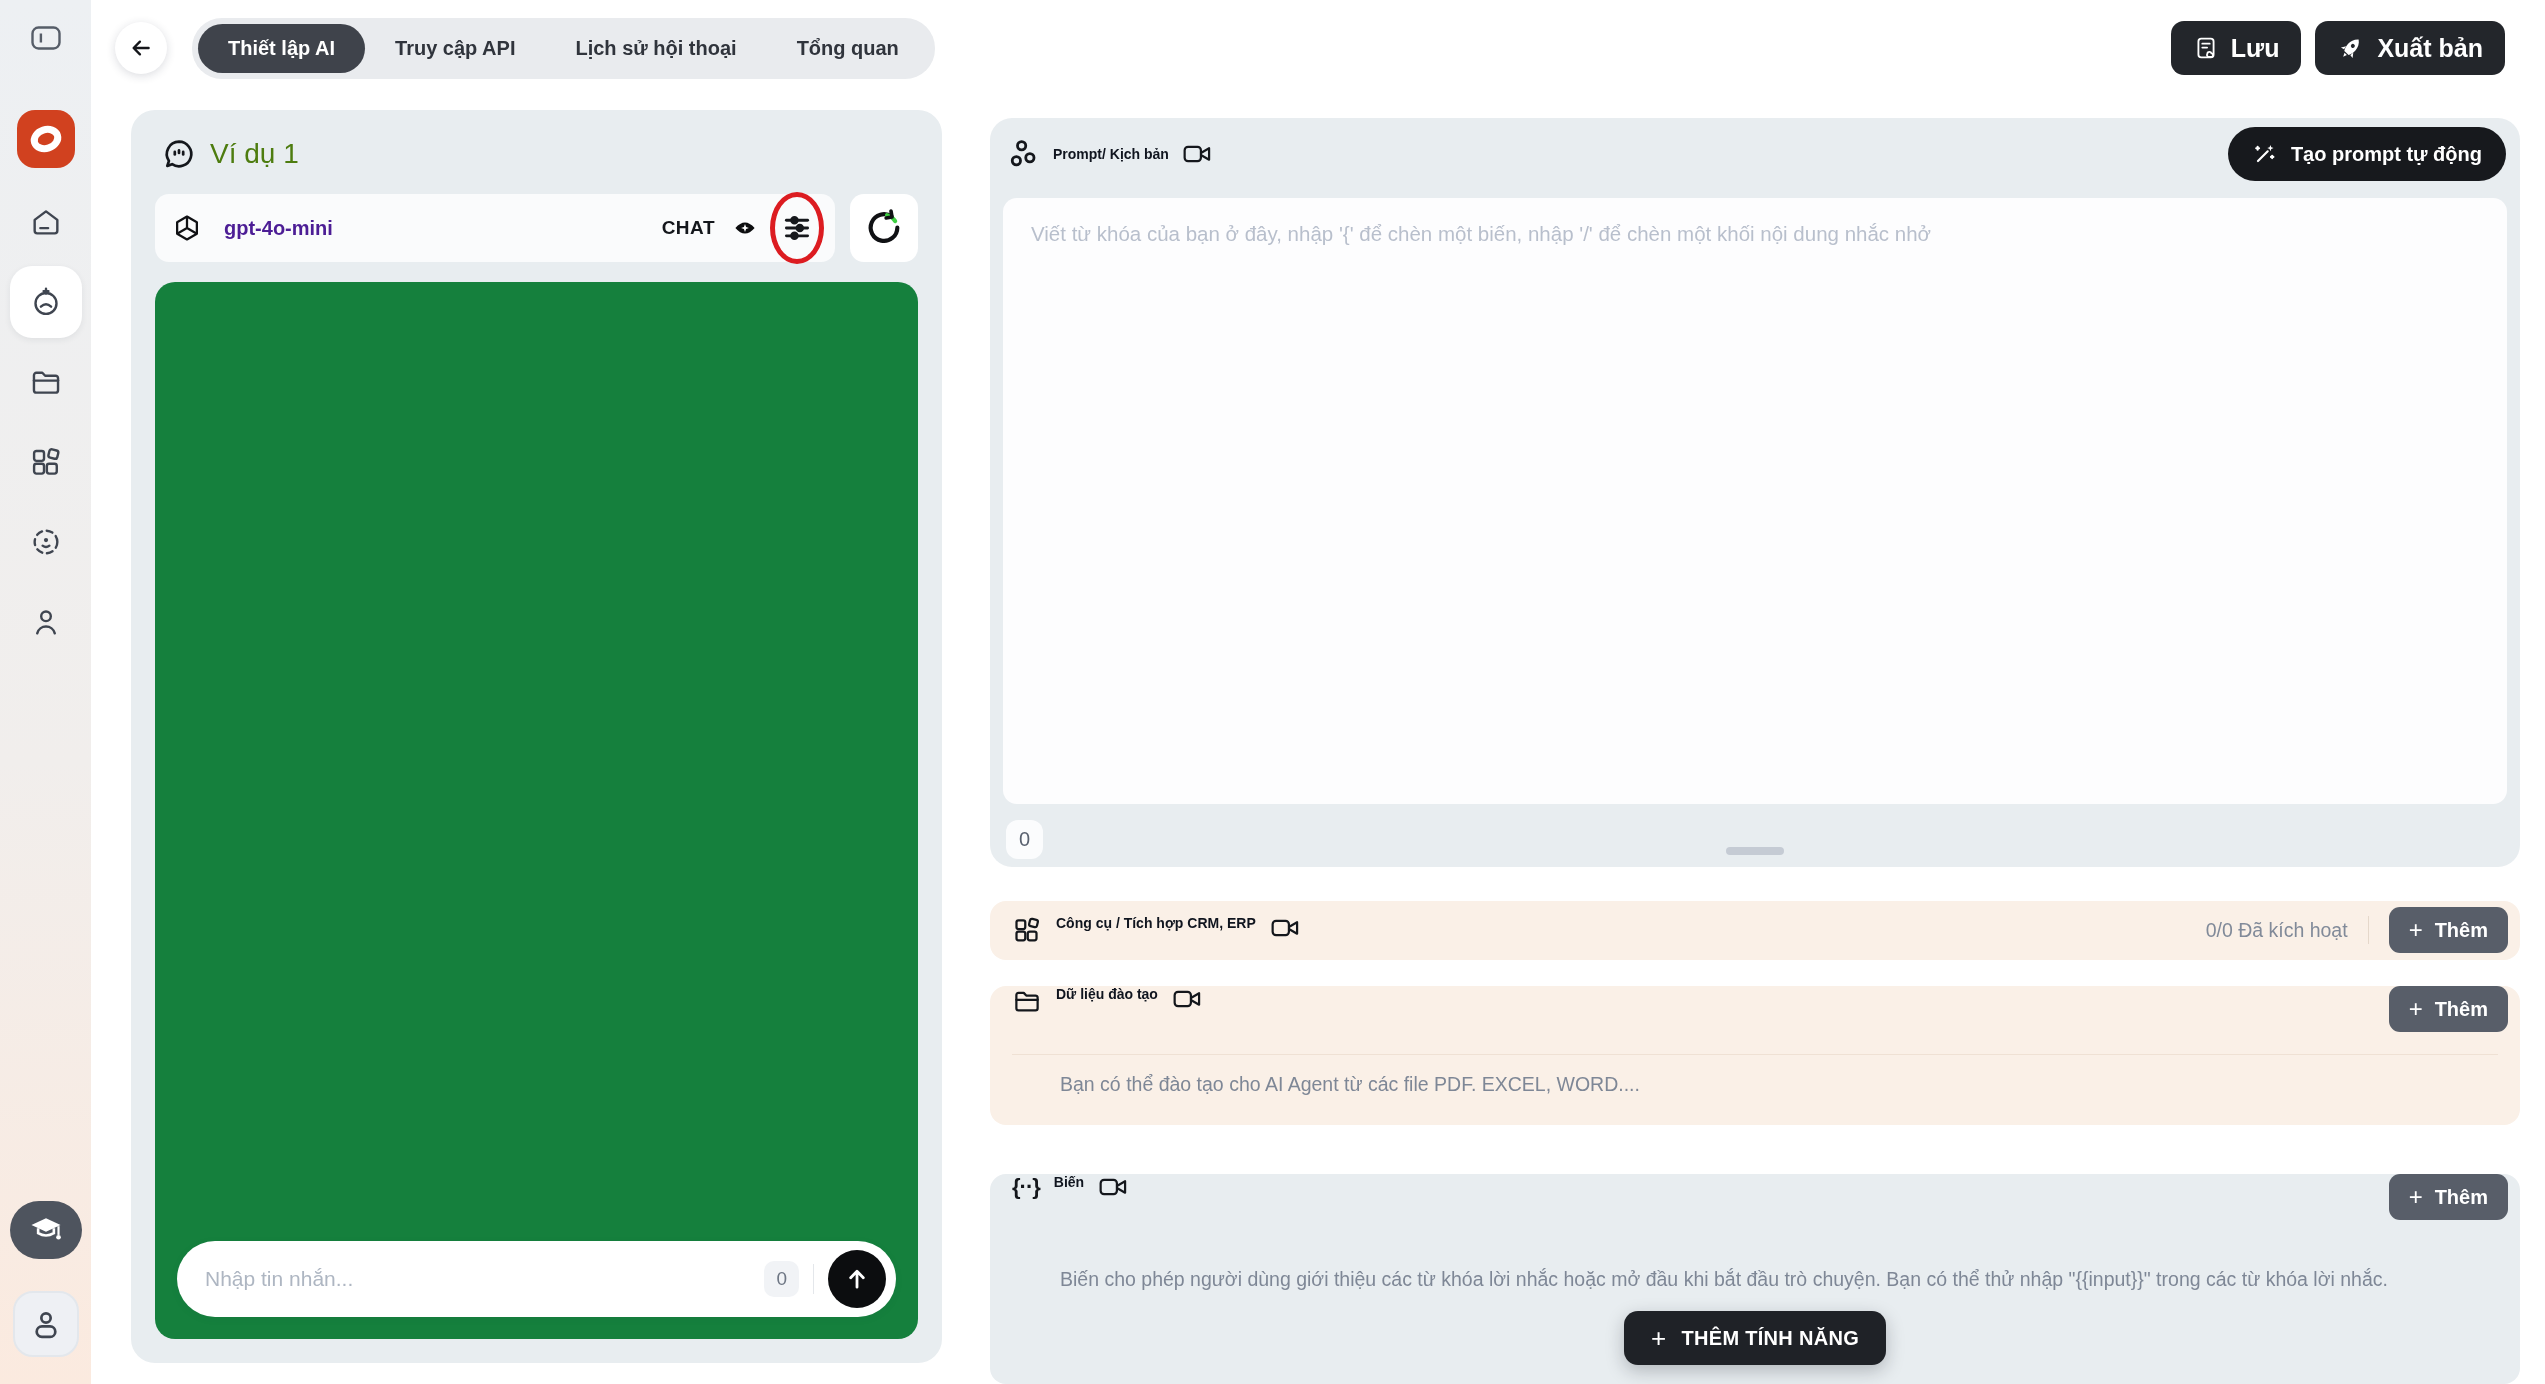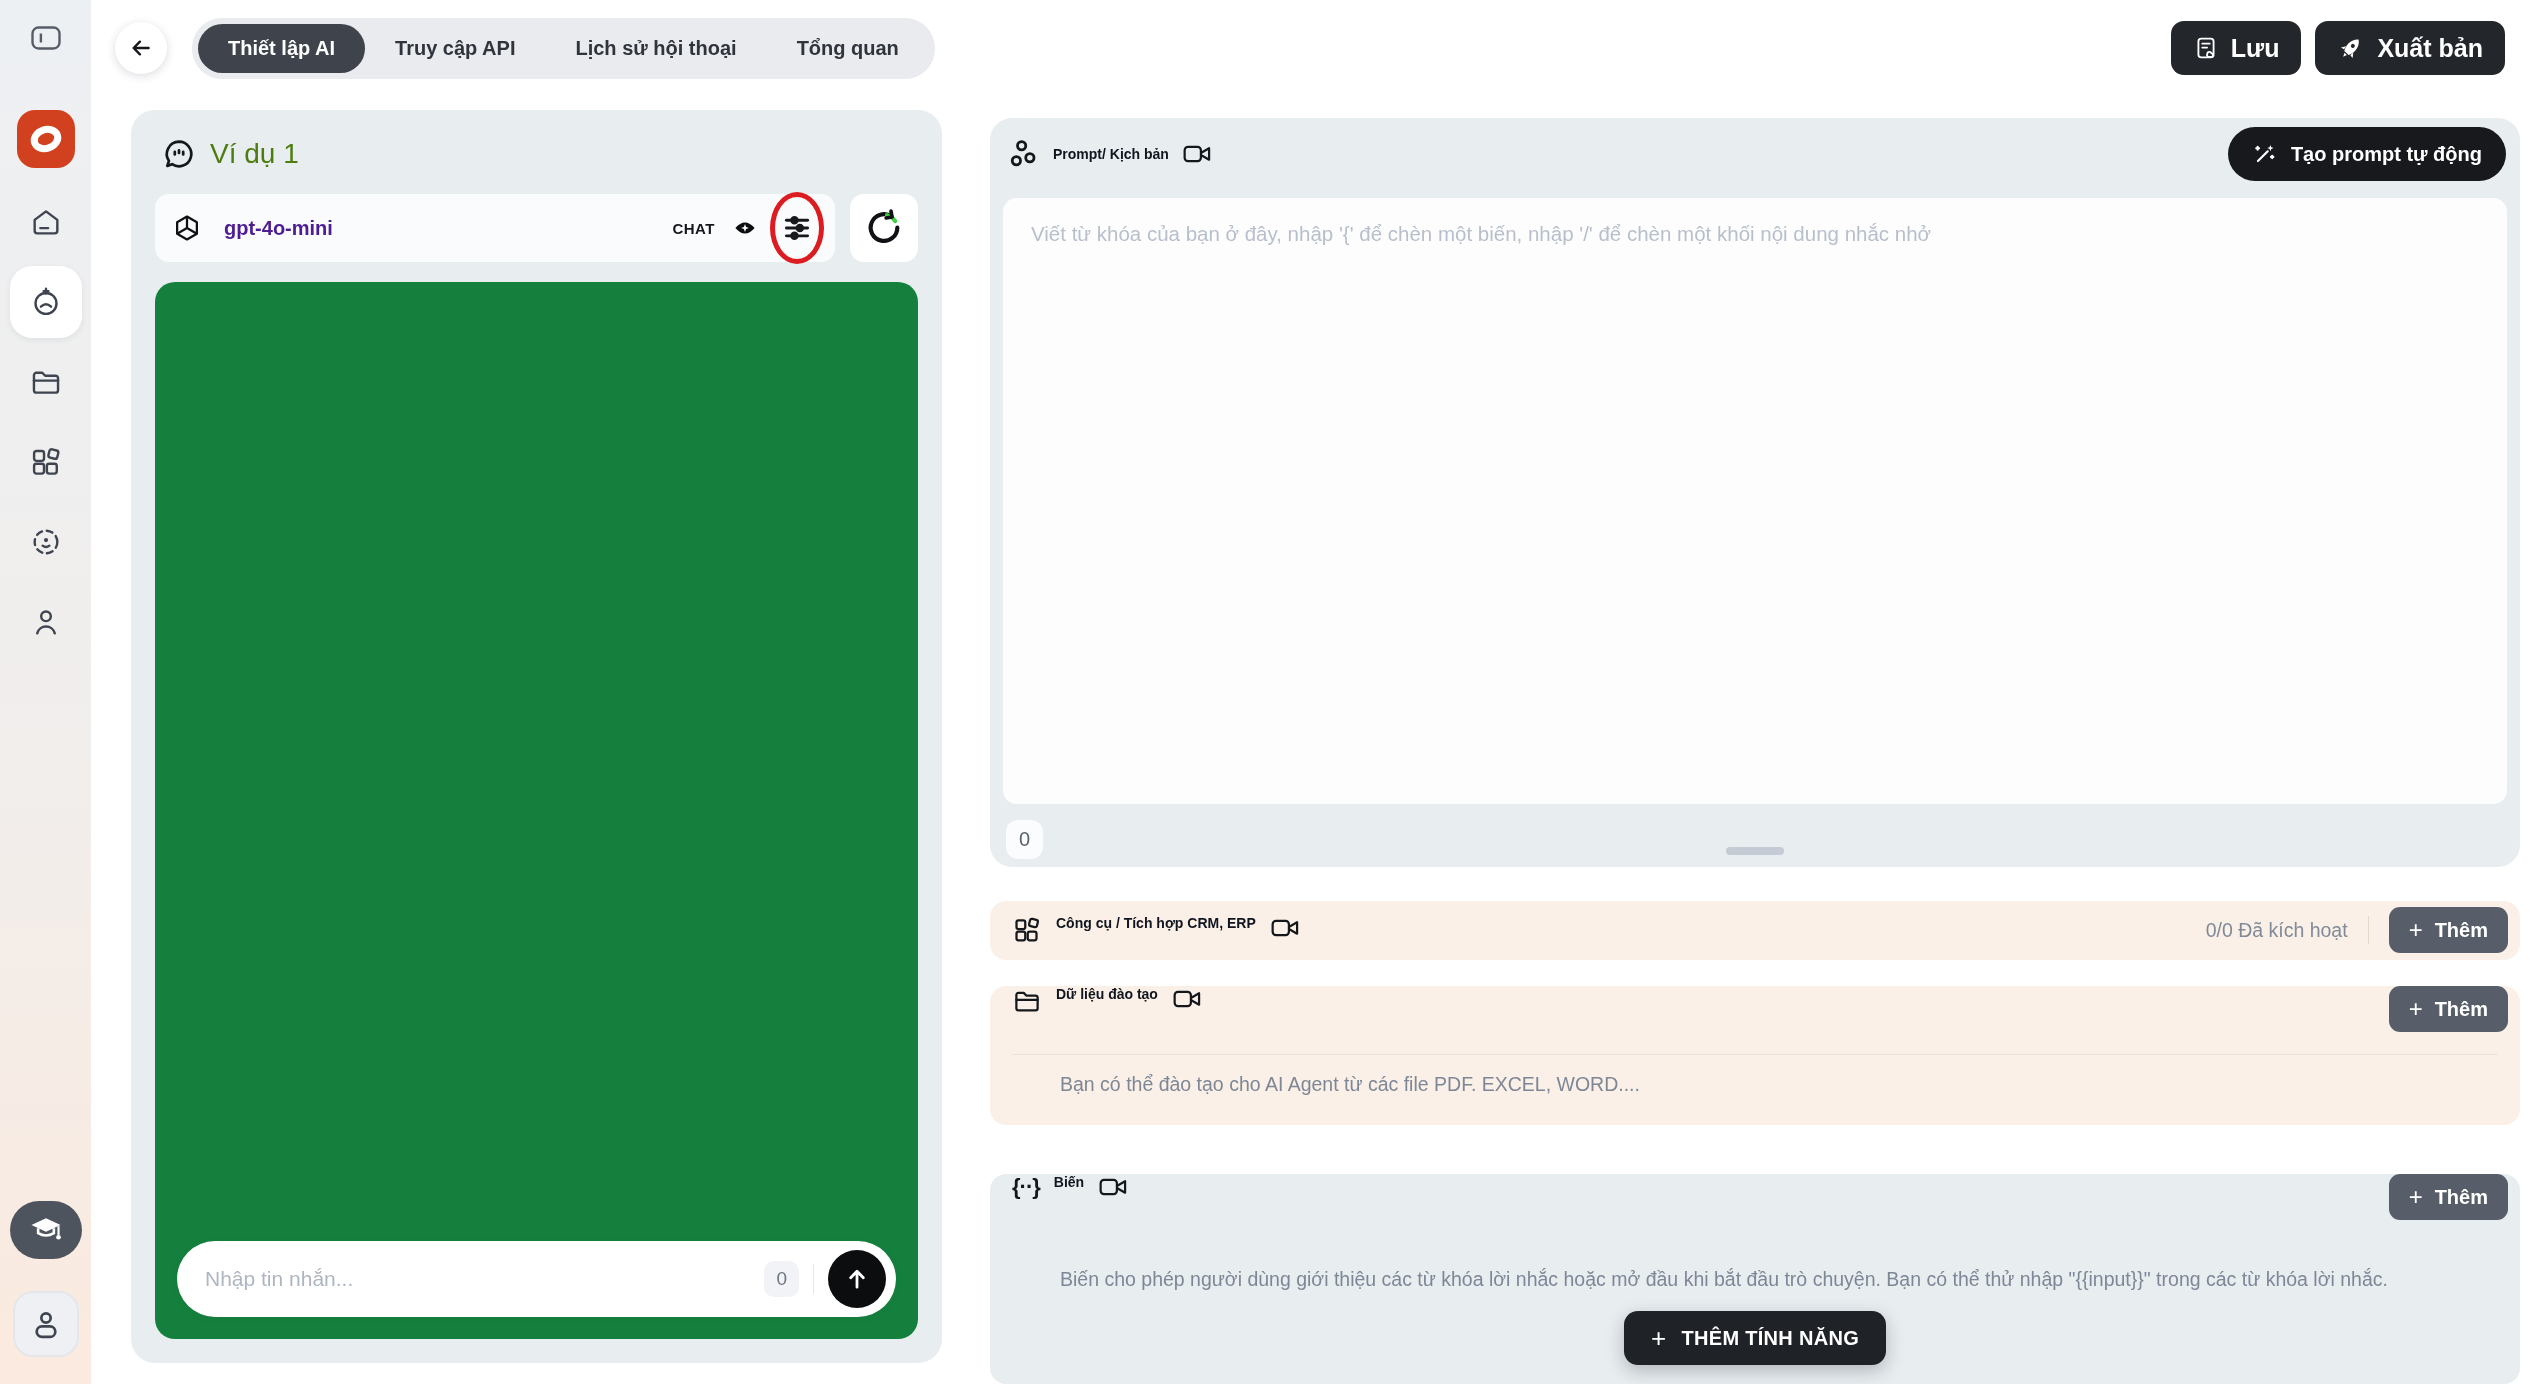--- a/index.html
+++ b/index.html
@@ -44,21 +44,21 @@
 
   
   .chat-card { width:811px; flex:0 0 811px; height:1253px; background:#e8edf0; border-radius:24px;
                padding:26px 24px 24px 24px; display:flex; flex-direction:column; }
   .chat-title-row { display:flex; align-items:center; gap:13px; padding-left:6px; }
   .chat-title { font-size:28px; font-weight:400; color:#4d7c0f; }
   .model-row { margin-top:22px; display:flex; align-items:stretch; gap:15px; height:68px; }
   .model-pill { flex:1; background:#fafbfc; border-radius:14px; display:flex; align-items:center; padding:0 16px; gap:14px; }
   .model-name { font-size:20px; font-weight:600; color:#4c1d95;margin-left:7px; }
   .model-right { margin-left:auto; display:flex; align-items:center; gap:18px; }
-  .chat-mode { font-size:15px; font-weight:800; letter-spacing:.5px; color:#14171c; }
+  .chat-mode { font-size:19px; font-weight:800; letter-spacing:.5px; color:#14171c; }
   .icon-btn { background:none; border:none; cursor:pointer; display:flex; align-items:center; justify-content:center; padding:0; }
   .sliders-wrap { position:relative; width:44px; height:44px; display:flex; align-items:center; justify-content:center; }
   .red-ring { position:absolute; width:54px; height:72px; border:5px solid #dc1c21; border-radius:50%;
               left:50%; top:50%; transform:translate(-50%,-50%); pointer-events:none; }
   .refresh-btn { width:68px; flex:0 0 68px; background:#ffffff; border:none; border-radius:14px; cursor:pointer;
                  display:flex; align-items:center; justify-content:center; }
   .chat-area { flex:1; margin-top:20px; background:#15803d; border-radius:20px; display:flex; flex-direction:column;
                justify-content:flex-end; padding:22px; }
   .chat-input-pill { height:76px; background:#ffffff; border-radius:38px; box-shadow:0 2px 8px rgba(40,50,70,.06);
                      display:flex; align-items:center; padding:0 10px 0 28px; gap:14px; }

